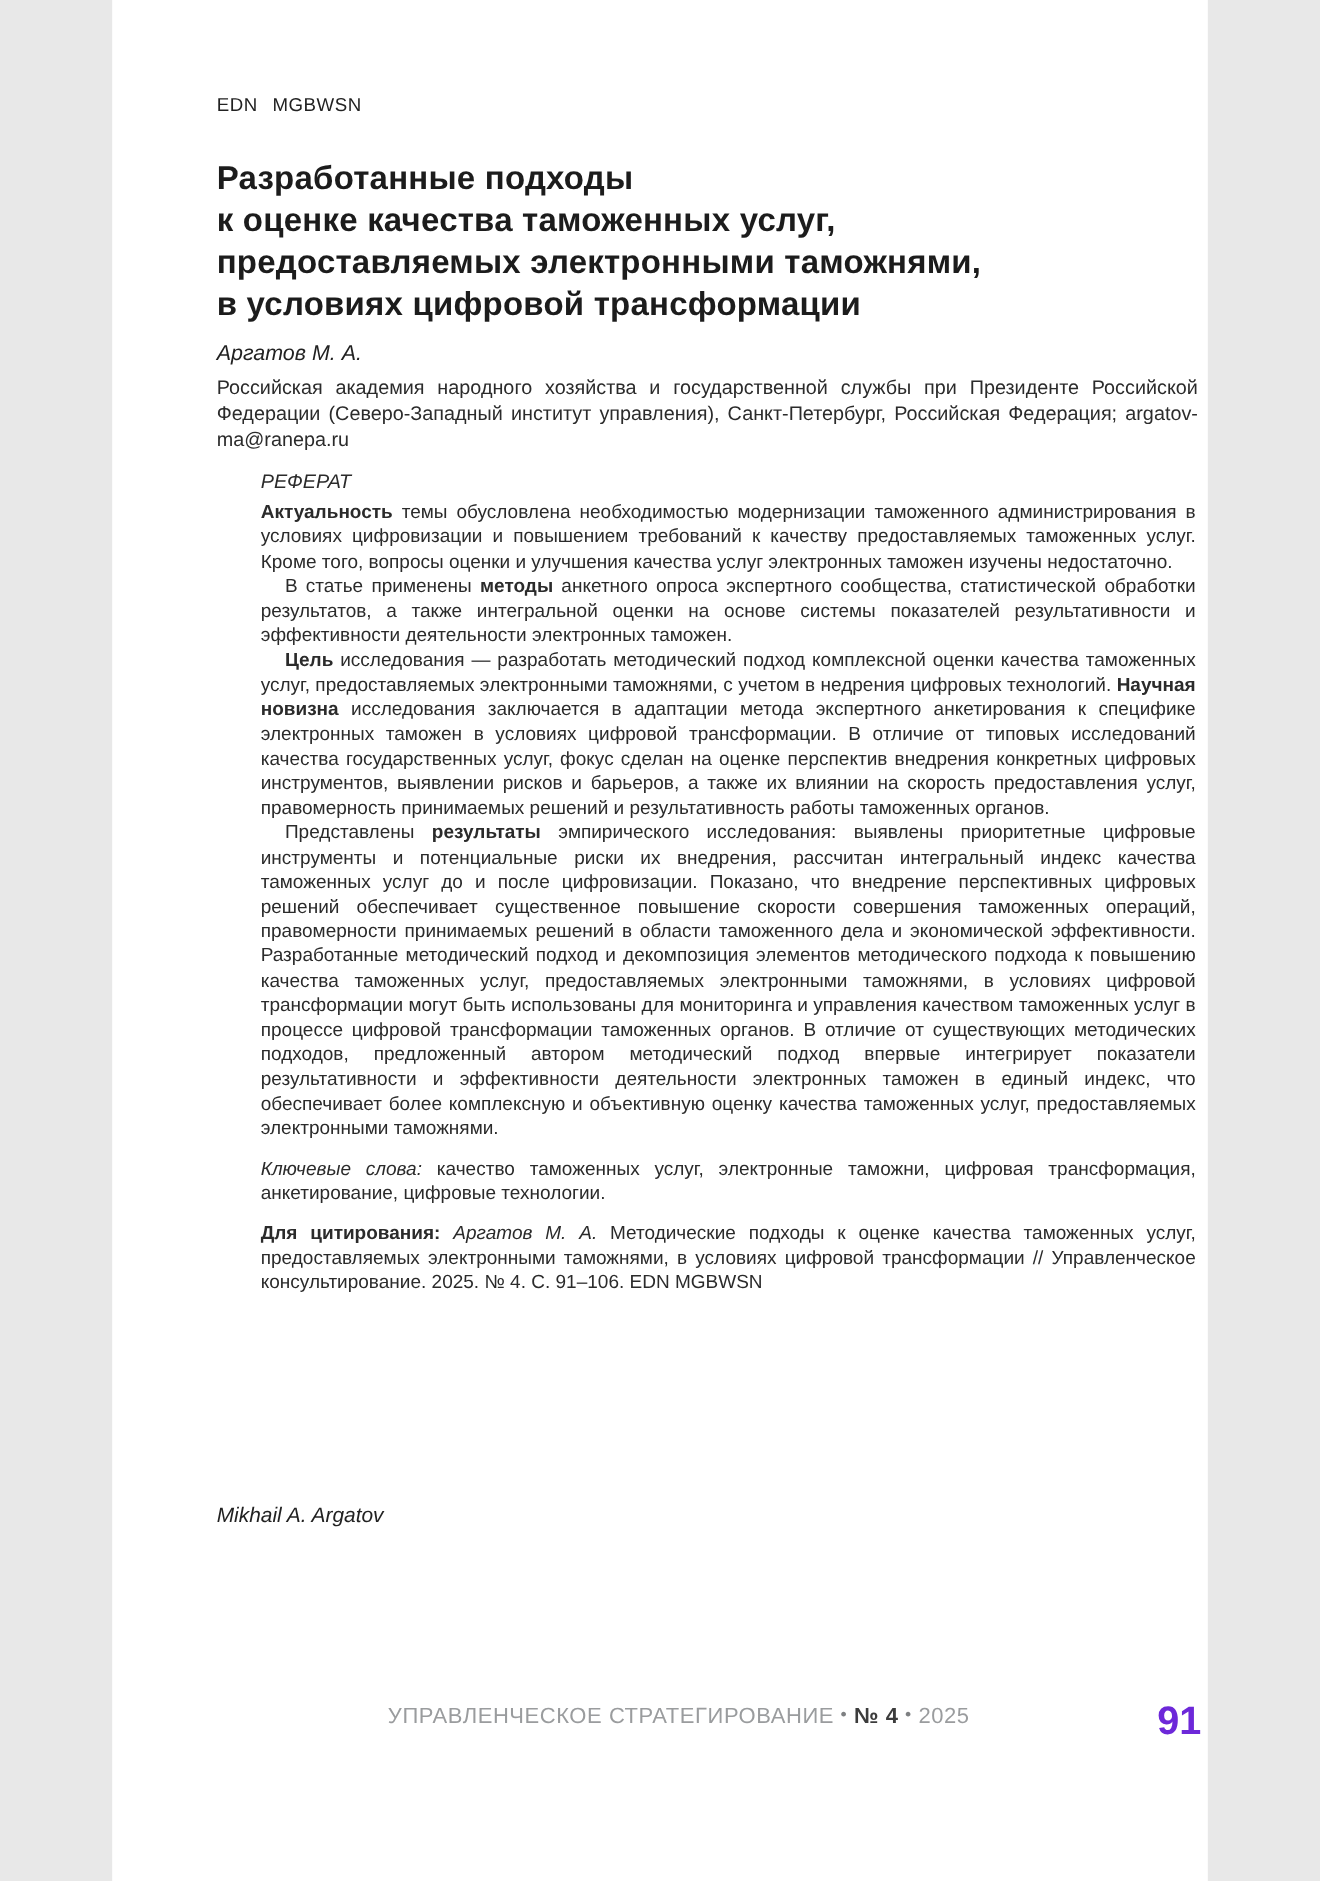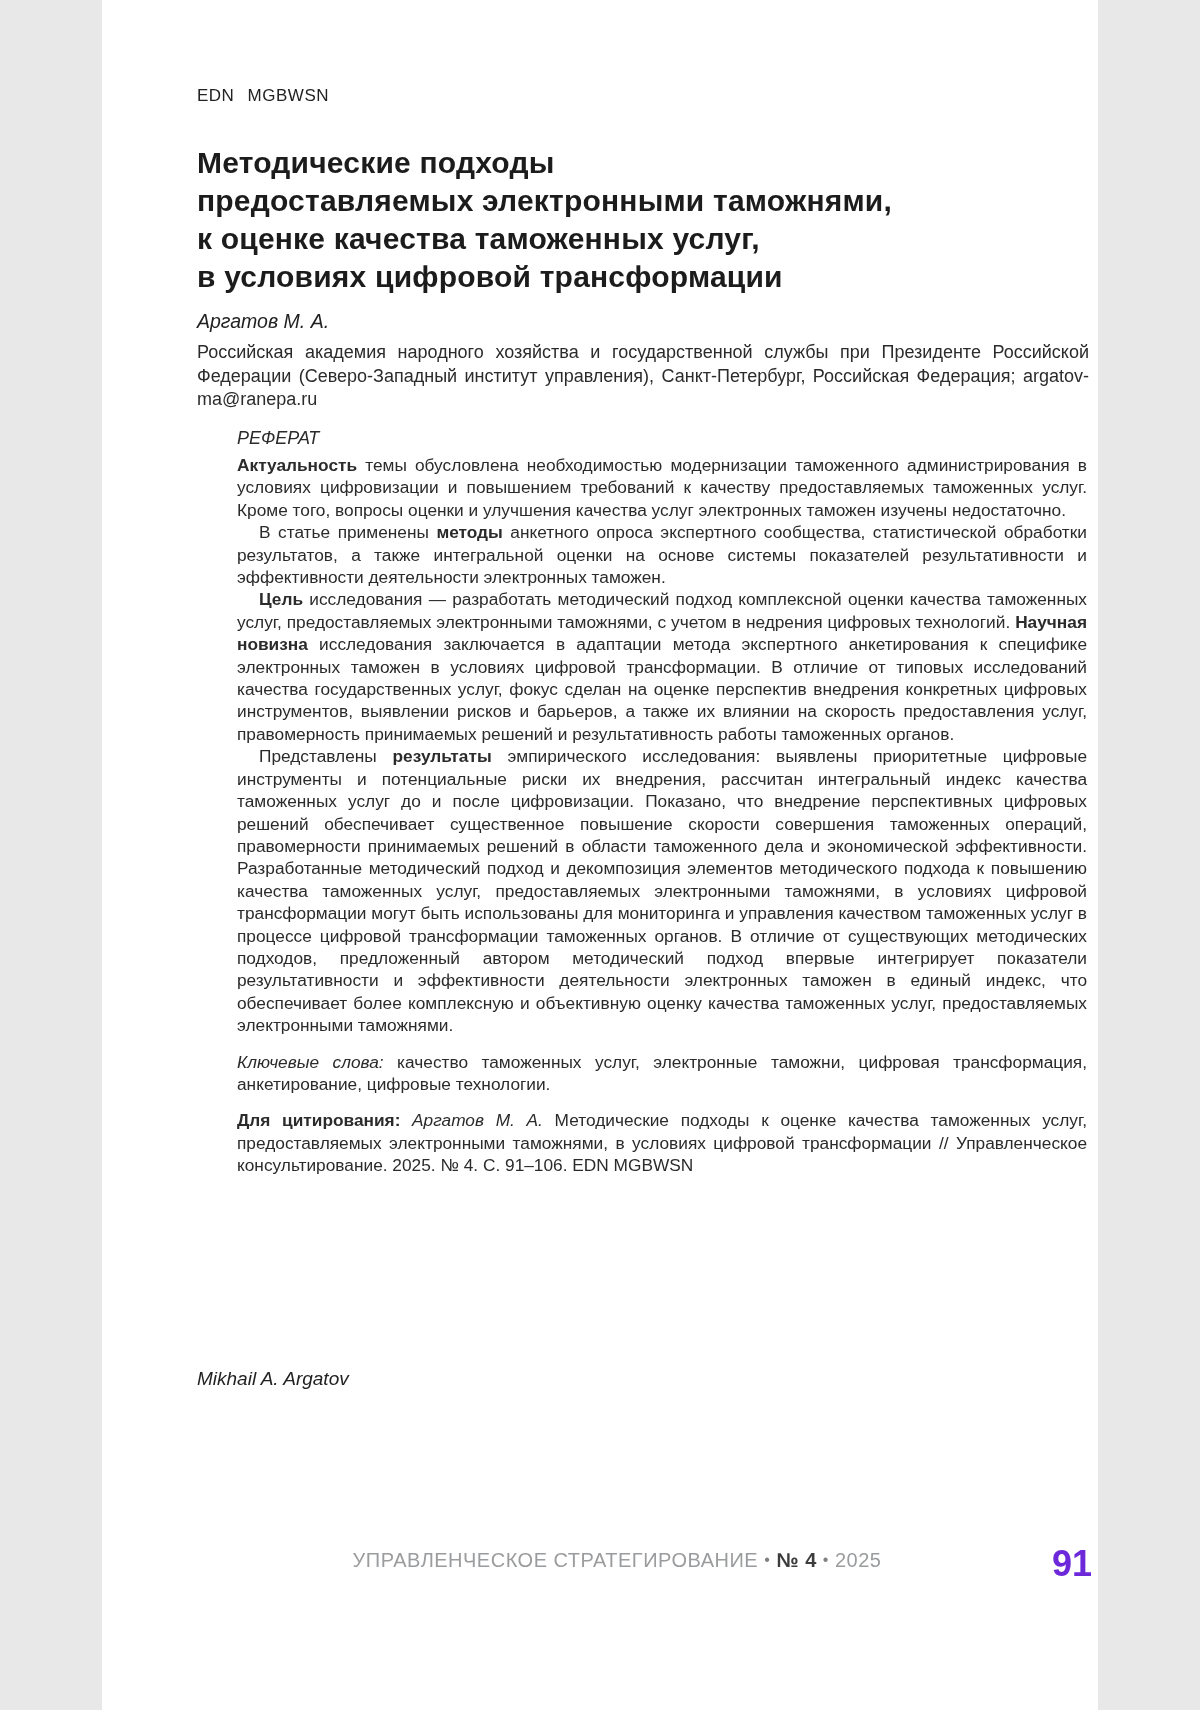--- a/index.html
+++ b/index.html
@@ -77,23 +77,23 @@
   }
 </style>
 </head>
 <body>
 
 <div class="page">
 
   <div class="edn">EDN MGBWSN</div>
 
   <h1 class="title-ru">
-      <div>Методические подходы</div>
+      <div>Разработанные подходы</div>
+      <div>к оценке качества таможенных услуг,</div>
       <div>предоставляемых электронными таможнями,</div>
-      <div>к оценке качества таможенных услуг,</div>
       <div>в условиях цифровой трансформации</div>
     </h1>
 
   <div class="author-ru">Аргатов М. А.</div>
 
   <div class="affil-ru">Российская академия народного хозяйства и государственной службы при Президенте Российской Федерации (Северо-Западный институт управления), Санкт-Петербург, Российская Федерация; argatov-ma@ranepa.ru</div>
 
   <div class="abstract">
     <div class="abstract-label">РЕФЕРАТ</div>
     <div>

